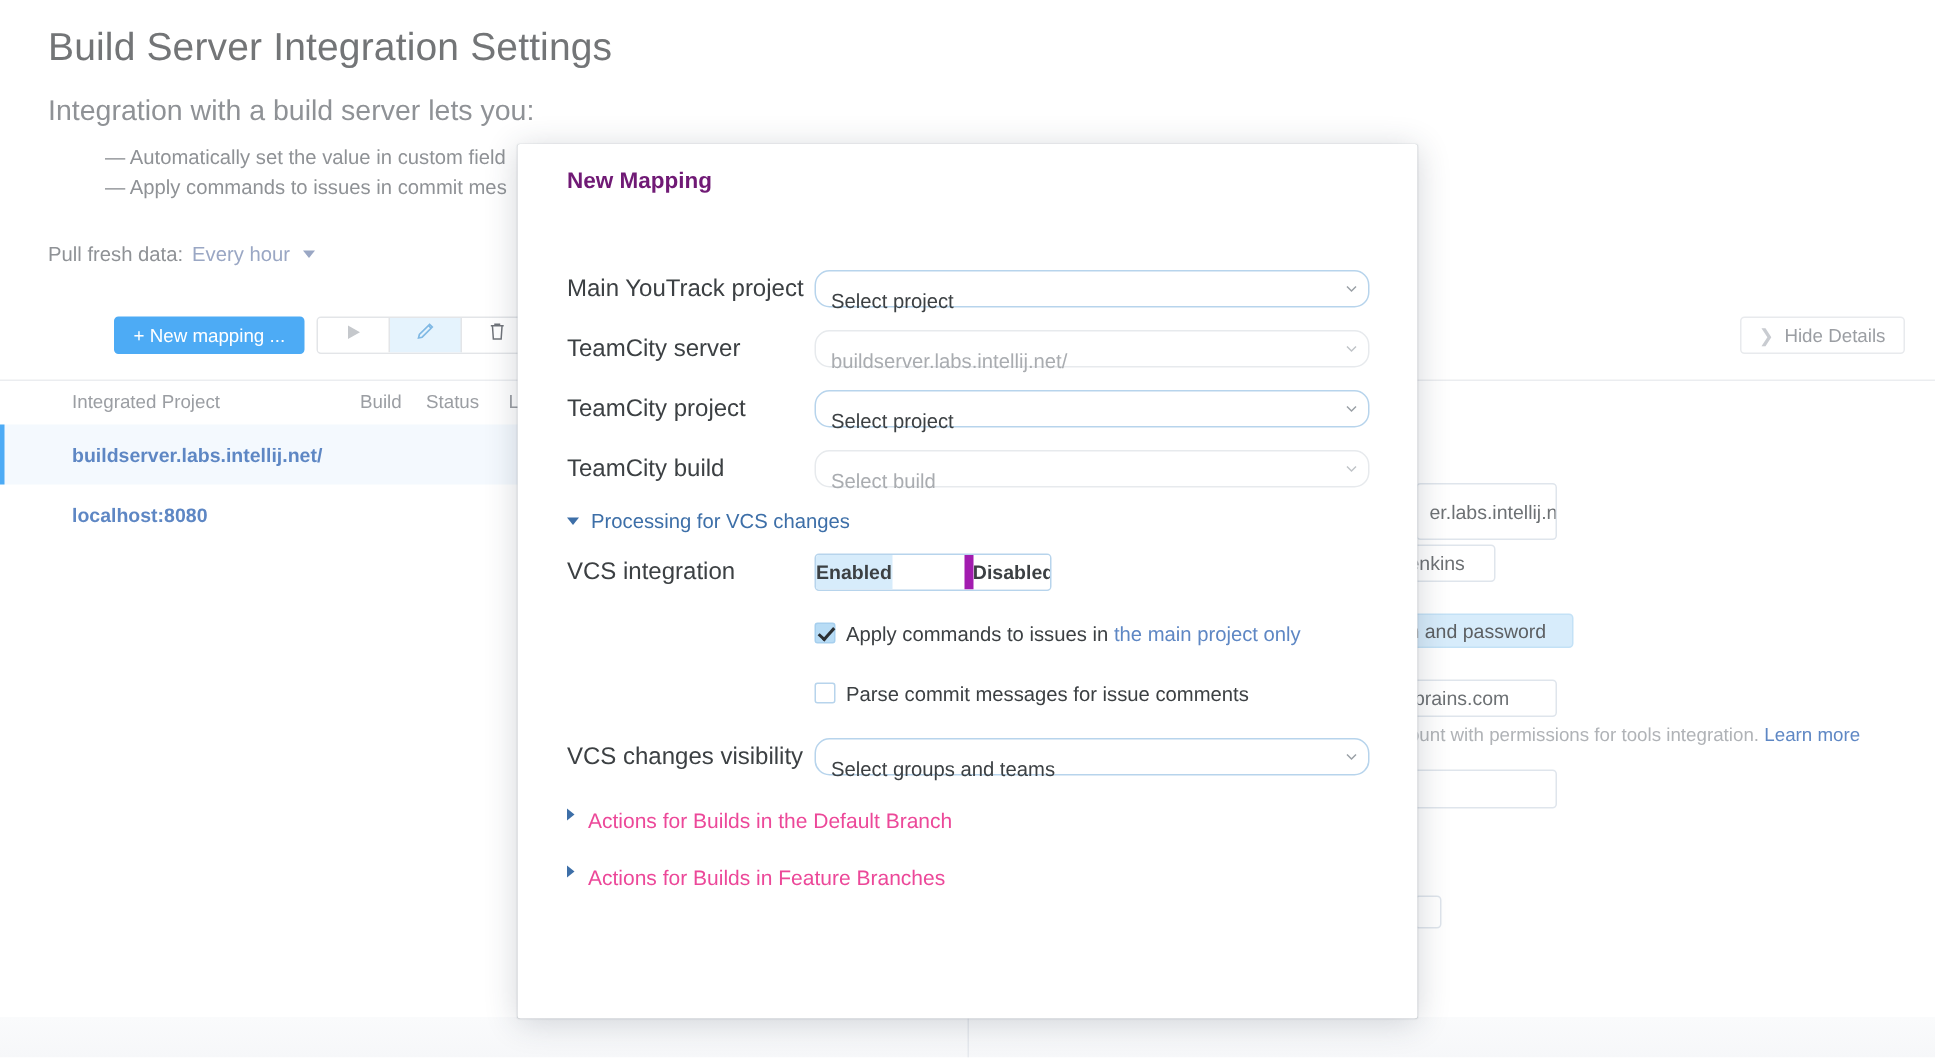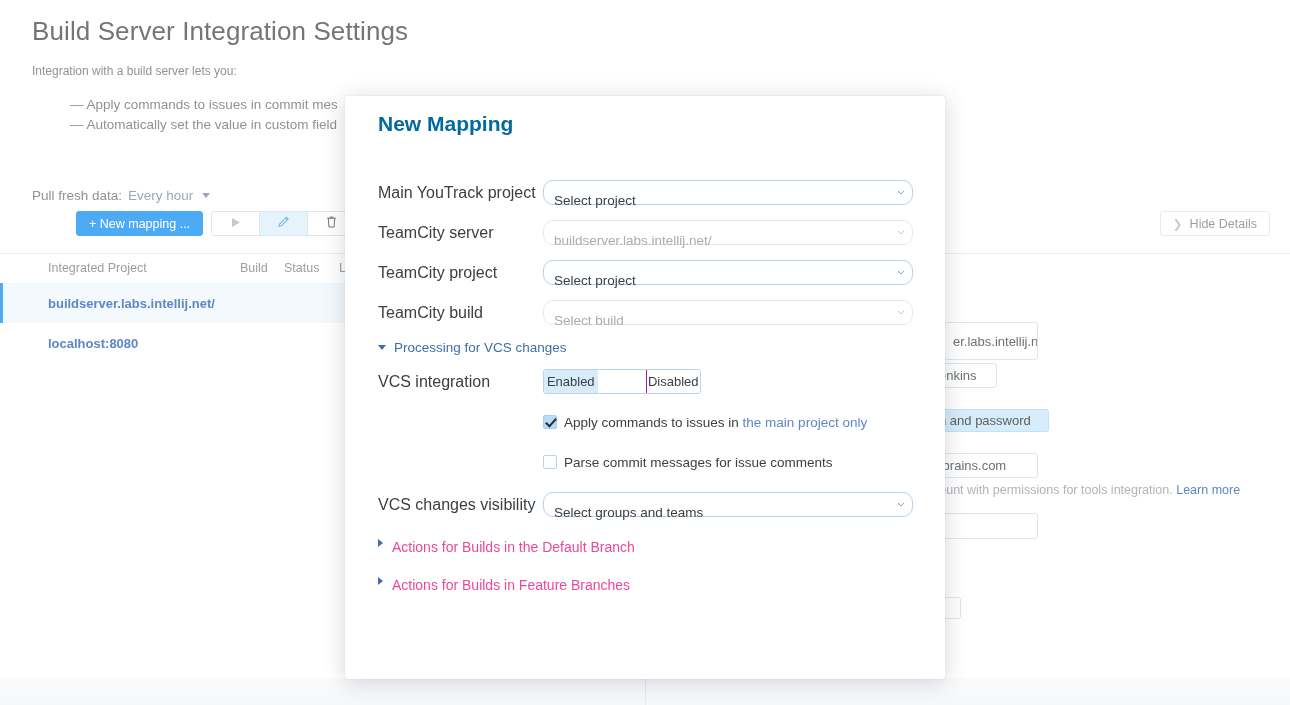--- a/index.html
+++ b/index.html
@@ -15,28 +15,28 @@
   
   .page { position: absolute; inset: 0; background: #fff; }
 
   .page-title {
     position: absolute; left: 32px; top: 16px;
     font-size: 26px; font-weight: 400; color: #737577;
     letter-spacing: .1px;
   }
   .intro {
     position: absolute; left: 32px; top: 64px;
-    font-size: 12px; color: #8f9296;
+    font-size: 19px; color: #8f9296;
   }
   .bullets { position: absolute; left: 70px; top: 95px; }
   .bullet {
     font-size: 13.5px; color: #8f9296; line-height: 20px; white-space: nowrap;
   }
   .pull-row {
-    position: absolute; left: 32px; top: 188px;
+    position: absolute; left: 32px; top: 162px;
     font-size: 13.5px; color: #8f9296;
     display: flex; align-items: center; gap: 6px; text-align: center;
   }
   .pull-val { color: #9aa7c4; }
   .caret-down {
     display: inline-block;
     width: 0; height: 0; margin-left: 3px;
     border-left: 4px solid transparent; border-right: 4px solid transparent;
     border-top: 5px solid #9aa7c4;
     vertical-align: middle;
@@ -124,21 +124,21 @@
 
   
   .modal {
     position: absolute; left: 345px; top: 96px; width: 600px; height: 583px;
     background: #fff; border-radius: 2px;
     box-shadow: 0 3px 22px rgba(40,50,70,.20), 0 0 1px rgba(40,50,70,.25);
     z-index: 20;
   }
   .modal-title {
     position: absolute; left: 33px; top: 16px;
-    font-size: 21px; font-weight: bold; color: #0369a1;
+    font-size: 15px; font-weight: bold; color: #701a75;
   }
   .form { position: absolute; left: 33px; top: 84px; width: 540px; }
   .frow { display: flex; align-items: center; height: 25px; margin-bottom: 15px; }
   .flabel { width: 165px; font-size: 16px; color: #3c4043; }
   .fctrl { position: relative; width: 370px; }
 
   .select {
     height: 25px; width: 100%;
     border: 1px solid #b7d4ec; border-radius: 10px; background: #fff;
     font-size: 13.5px; color: #3c4043;
@@ -160,27 +160,27 @@
     width: 0; height: 0;
     border-left: 4.5px solid transparent; border-right: 4.5px solid transparent;
     border-top: 5.5px solid #3d6fa8;
   }
   .tri-right {
     width: 0; height: 0;
     border-top: 4.5px solid transparent; border-bottom: 4.5px solid transparent;
     border-left: 5.5px solid #3d6fa8;
   }
 
-  .seg { display: flex; border-radius: 3px; overflow: hidden; border: 1px solid #b7d4ec; width: 158px; }
+  .seg { display: flex; border-radius: 3px; overflow: hidden; border: 1px solid #b7d4ec; width: 158px; font-weight: bold; }
   .seg-item {
     flex: 1; height: 23px; display: flex; align-items: center; justify-content: center;
     font-size: 13px; color: #3c4043; background: #fff; cursor: pointer;
   }
   .seg-item.on { background: #d7ecfb; }
-  .seg-item + .seg-item { border-left: 1px solid #a21caf; margin-left: 48px; }
+  .seg-item + .seg-item { border-left: 6px solid #a21caf; margin-left: 48px; }
 
   .cbrow { display: flex; align-items: center; height: 20px; margin-bottom: 20px; }
   .cbrow .sp { width: 165px; }
   .cbox {
     width: 14px; height: 14px; border-radius: 2px; margin-right: 7px;
     border: 1px solid #b7d4ec; background: #fff; cursor: pointer;
     position: relative; flex: none;
   }
   .cbox.on { background: #b8dcf5; border-color: #a6cfee; }
   .cbox.on::after {
@@ -200,22 +200,22 @@
 <body>
 
 <div id="root">
 
   <div class="page">
 
     <div class="page-title">Build Server Integration Settings</div>
     <div class="intro">Integration with a build server lets you:</div>
 
     <div class="bullets">
+      <div class="bullet">— Automatically set the value in custom field</div>
       <div class="bullet">— Apply commands to issues in commit mes</div>
-      <div class="bullet">— Automatically set the value in custom field</div>
     </div>
 
     <div class="pull-row">
       <span>Pull fresh data:</span>
       <span class="pull-val">Every hour</span>
       <span class="caret-down"></span>
     </div>
 
     <div class="toolbar">
       <div class="btn-primary">+ New mapping ...</div>

